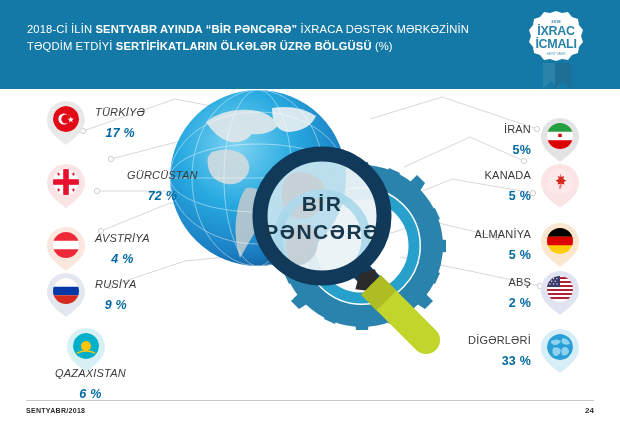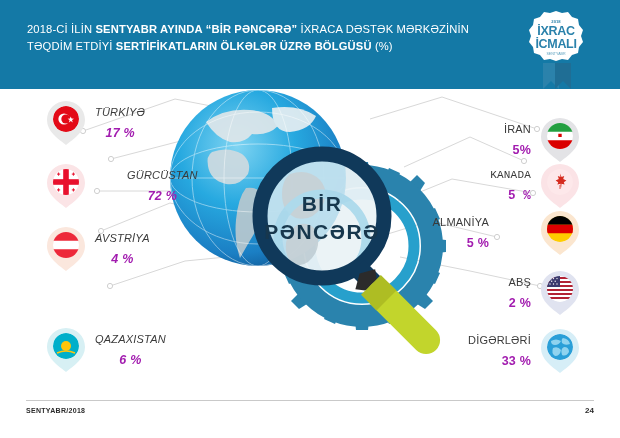--- a/index.html
+++ b/index.html
@@ -62,21 +62,21 @@
   }
 
   .lbl{line-height:1.12;}
   .row.left .lbl{margin-left:9px;text-align:center;font-style:italic;}
   .row.right .lbl{margin-right:9px;text-align:right;}
   .lbl .name{
     font-size:11px;color:#3a3a3a;letter-spacing:.2px;
     text-transform:uppercase;white-space:nowrap;
   }
   .lbl .val{
-    font-size:12.5px;color:#a21caf;font-weight:bold;
+    font-size:12.5px;color:#0369a1;font-weight:bold;
     margin-top:8px;letter-spacing:.2px;white-space:nowrap;
   }
 
   
   #footer-rule{
     position:absolute;left:26px;top:400px;width:568px;height:1px;
     background:#c9c9c9;
   }
   #footer-left{
     position:absolute;left:26px;top:407px;
@@ -289,22 +289,40 @@
           <path d="M0 17.3 H26 V26 H0Z" fill="#ed2939"></path>
         </svg>
       </div>
     </div>
     <div class="lbl">
       <div class="name">AVSTRİYA</div>
       <div class="val">4 %</div>
     </div>
   </div>
 
-
-  <div class="row left" id="row-l4" style="top:327px;">
+  <div class="row left" id="row-l3" style="top:272px;">
+    <div class="pin">
+      <svg class="drop" viewBox="0 0 40 46">
+        <path d="M20 1 C9.5 1 1 9.5 1 20 C1 31 11 38 20 45 C29 38 39 31 39 20 C39 9.5 30.5 1 20 1Z" fill="#e3e7ef"></path>
+      </svg>
+      <div class="flag">
+        <svg width="26" height="26" viewBox="0 0 26 26">
+          <circle cx="13" cy="13" r="13" fill="#ffffff"></circle>
+          <path d="M0 8.7 H26 V17.3 H0Z" fill="#0039a6"></path>
+          <path d="M0 17.3 H26 V26 H0Z" fill="#d52b1e"></path>
+        </svg>
+      </div>
+    </div>
+    <div class="lbl">
+      <div class="name">RUSİYA</div>
+      <div class="val">9 %</div>
+    </div>
+  </div>
+
+  <div class="row left" id="row-l4" style="top:327px;flex-direction:column;">
     <div class="pin">
       <svg class="drop" viewBox="0 0 40 46">
         <path d="M20 1 C9.5 1 1 9.5 1 20 C1 31 11 38 20 45 C29 38 39 31 39 20 C39 9.5 30.5 1 20 1Z" fill="#d7f0f4"></path>
       </svg>
       <div class="flag">
         <svg width="26" height="26" viewBox="0 0 26 26">
           <circle cx="13" cy="13" r="13" fill="#00afca"></circle>
           <circle cx="13" cy="13" r="5" fill="#fec50c"></circle>
           <path d="M4 20 q9 -4 18 0" stroke="#fec50c" stroke-width="1.4" fill="none"></path>
         </svg>
@@ -329,40 +347,40 @@
           <path d="M11.3 10.8 h3.4 v3.2 h-3.4Z" fill="#da0000"></path>
         </svg>
       </div>
     </div>
     <div class="lbl">
       <div class="name">İRAN</div>
       <div class="val">5%</div>
     </div>
   </div>
 
-  <div class="row right" id="row-r1" style="top:163px;font-family:Liberation Mono, monospace;">
+  <div class="row right" id="row-r1" style="top:163px;">
     <div class="pin">
       <svg class="drop" viewBox="0 0 40 46">
         <path d="M20 1 C9.5 1 1 9.5 1 20 C1 31 11 38 20 45 C29 38 39 31 39 20 C39 9.5 30.5 1 20 1Z" fill="#fbe3e6"></path>
       </svg>
       <div class="flag">
         <svg width="26" height="26" viewBox="0 0 26 26">
           <circle cx="13" cy="13" r="13" fill="#fde8ea"></circle>
           <path d="M13 4.5 l1.6 3.4 l2.6 -1 l-1 3.2 l3.2 1.4 l-2.6 1.8 l0.8 2.1 l-3.1 -0.6 l-0.3 3.6 h-0.4 l-0.3 -3.6 l-3.1 0.6 l0.8 -2.1 l-2.6 -1.8 l3.2 -1.4 l-1 -3.2 l2.6 1 Z" fill="#d52b1e"></path>
           <rect x="12.6" y="16" width="0.8" height="4" fill="#d52b1e"></rect>
         </svg>
       </div>
     </div>
     <div class="lbl">
       <div class="name">KANADA</div>
       <div class="val">5 %</div>
     </div>
   </div>
 
-  <div class="row right" id="row-r2" style="top:210px;gap:42px;">
+  <div class="row right" id="row-r2" style="top:222px;">
     <div class="pin">
       <svg class="drop" viewBox="0 0 40 46">
         <path d="M20 1 C9.5 1 1 9.5 1 20 C1 31 11 38 20 45 C29 38 39 31 39 20 C39 9.5 30.5 1 20 1Z" fill="#fbe6cf"></path>
       </svg>
       <div class="flag">
         <svg width="26" height="26" viewBox="0 0 26 26">
           <circle cx="13" cy="13" r="13" fill="#ffce00"></circle>
           <path d="M0 0 H26 V8.7 H0Z" fill="#000000"></path>
           <path d="M0 8.7 H26 V17.3 H0Z" fill="#dd0000"></path>
         </svg>

